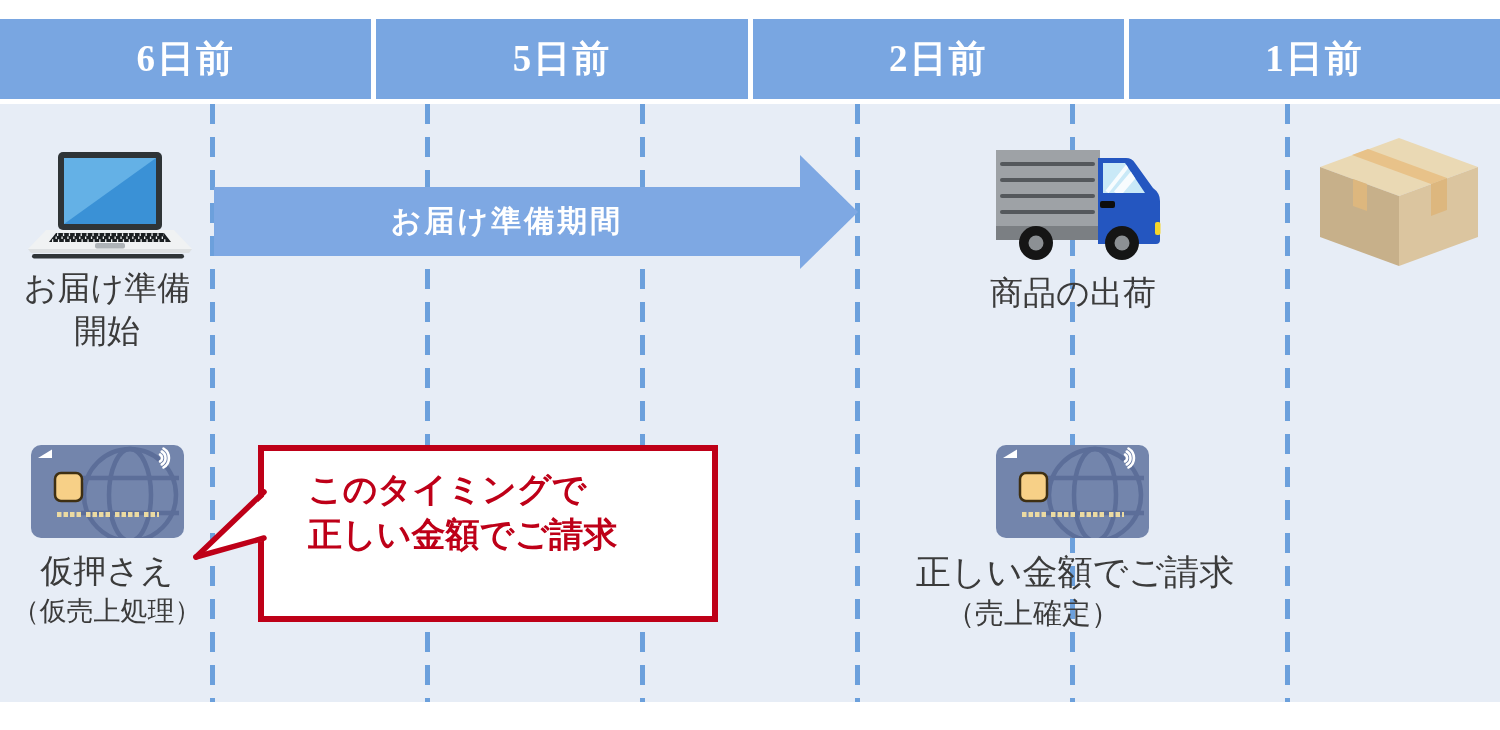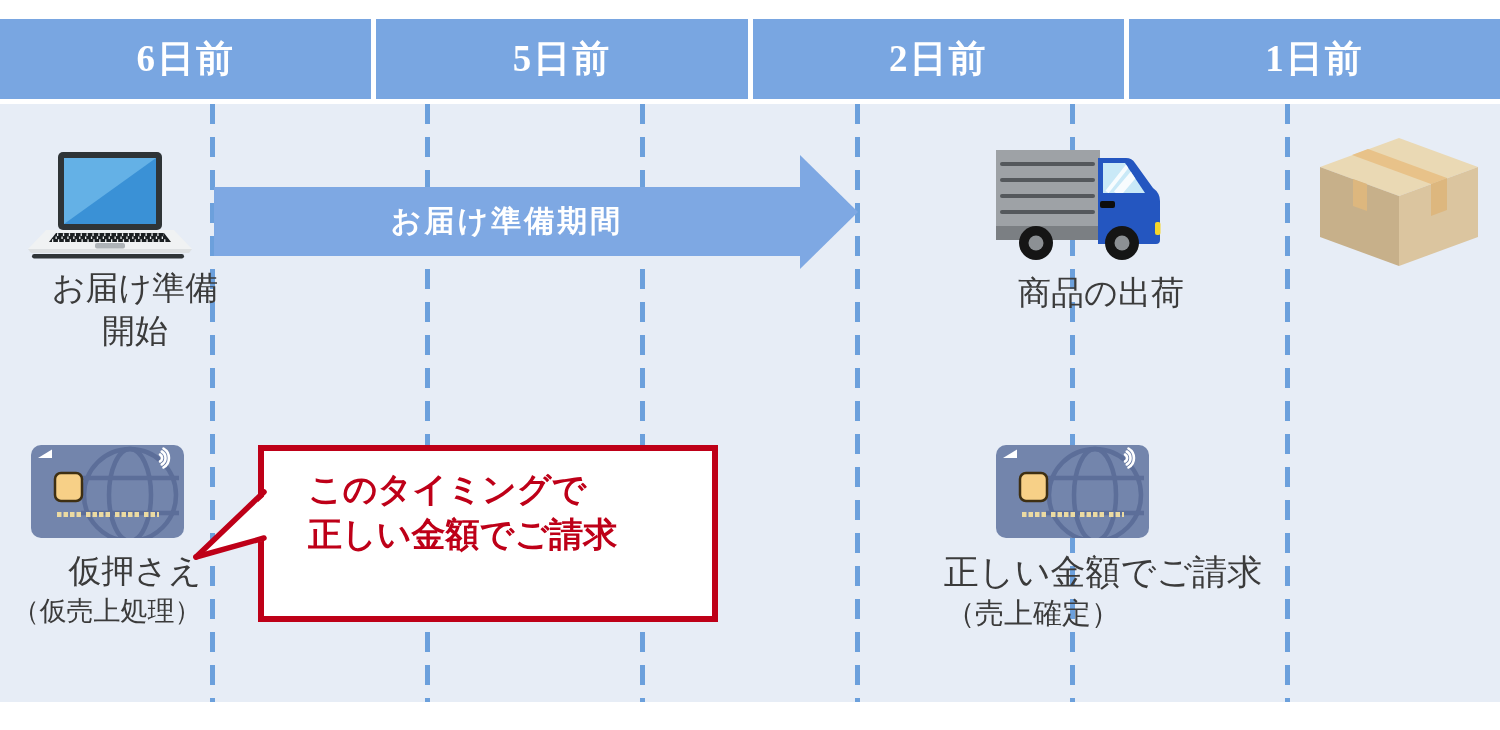--- a/index.html
+++ b/index.html
@@ -33,21 +33,21 @@
     border-left:58px solid var(--arrow-blue,#7EA8E3);
   }
   
   .icon{position:absolute;z-index:3;line-height:0;}
   .laptop{left:18px;top:48px;}
   .truck{left:996px;top:45px;}
   .box{left:1320px;top:34px;}
   .card1{left:31px;top:341px;}
   .card2{left:996px;top:341px;}
   
-  .label{position:absolute;z-index:3;font-size:33px;line-height:43px;text-align:center;color:var(--text-dark,#3B3B3B);padding-left:28px;}
+  .label{position:absolute;z-index:3;font-size:33px;line-height:43px;text-align:center;color:var(--text-dark,#3B3B3B);}
   .lbl-prep{left:0;width:214px;top:162px;}
   .lbl-ship{left:958px;width:230px;top:167px;}
   .lbl-delivery{left:1286px;width:214px;top:164px;}
   .lbl-hold{left:0;width:214px;top:445px;}
   .sub-hold{position:absolute;z-index:3;left:0;width:214px;top:489px;font-size:27px;text-align:center;}
   .lbl-charge{left:880px;width:390px;top:446px;font-size:35px;}
   .sub-charge{position:absolute;z-index:3;left:838px;width:390px;top:490px;font-size:29px;text-align:center;}
   
   .callout{
     position:absolute;left:258px;top:341px;width:460px;height:177px;z-index:5;box-sizing:border-box;

